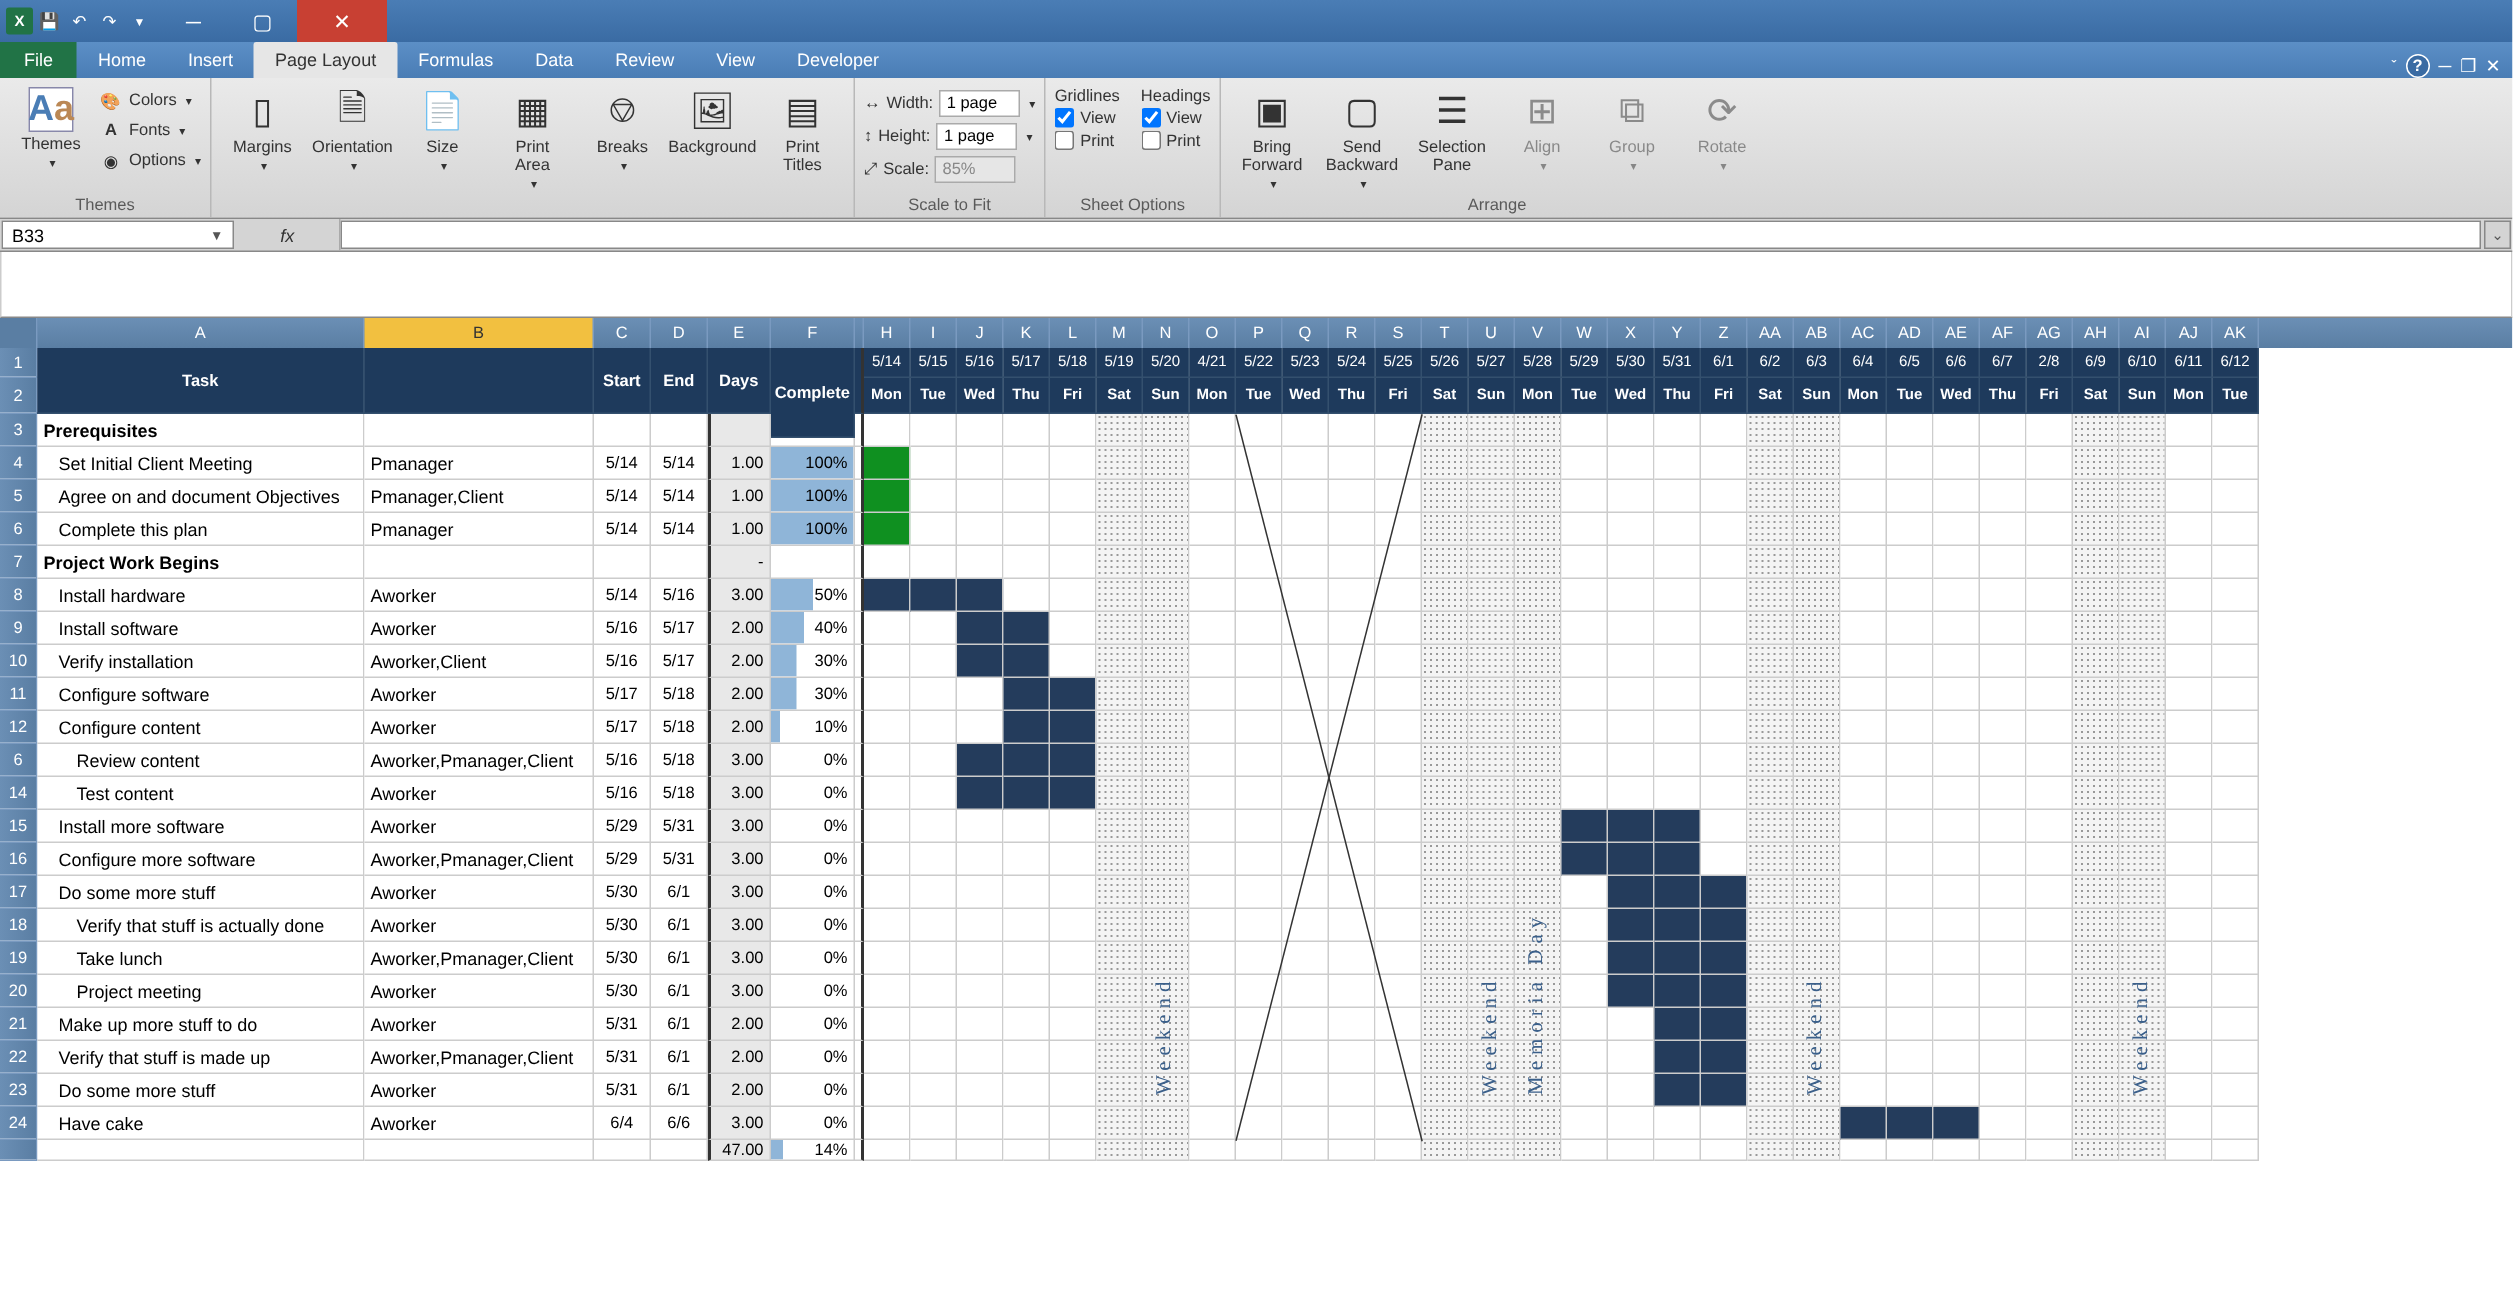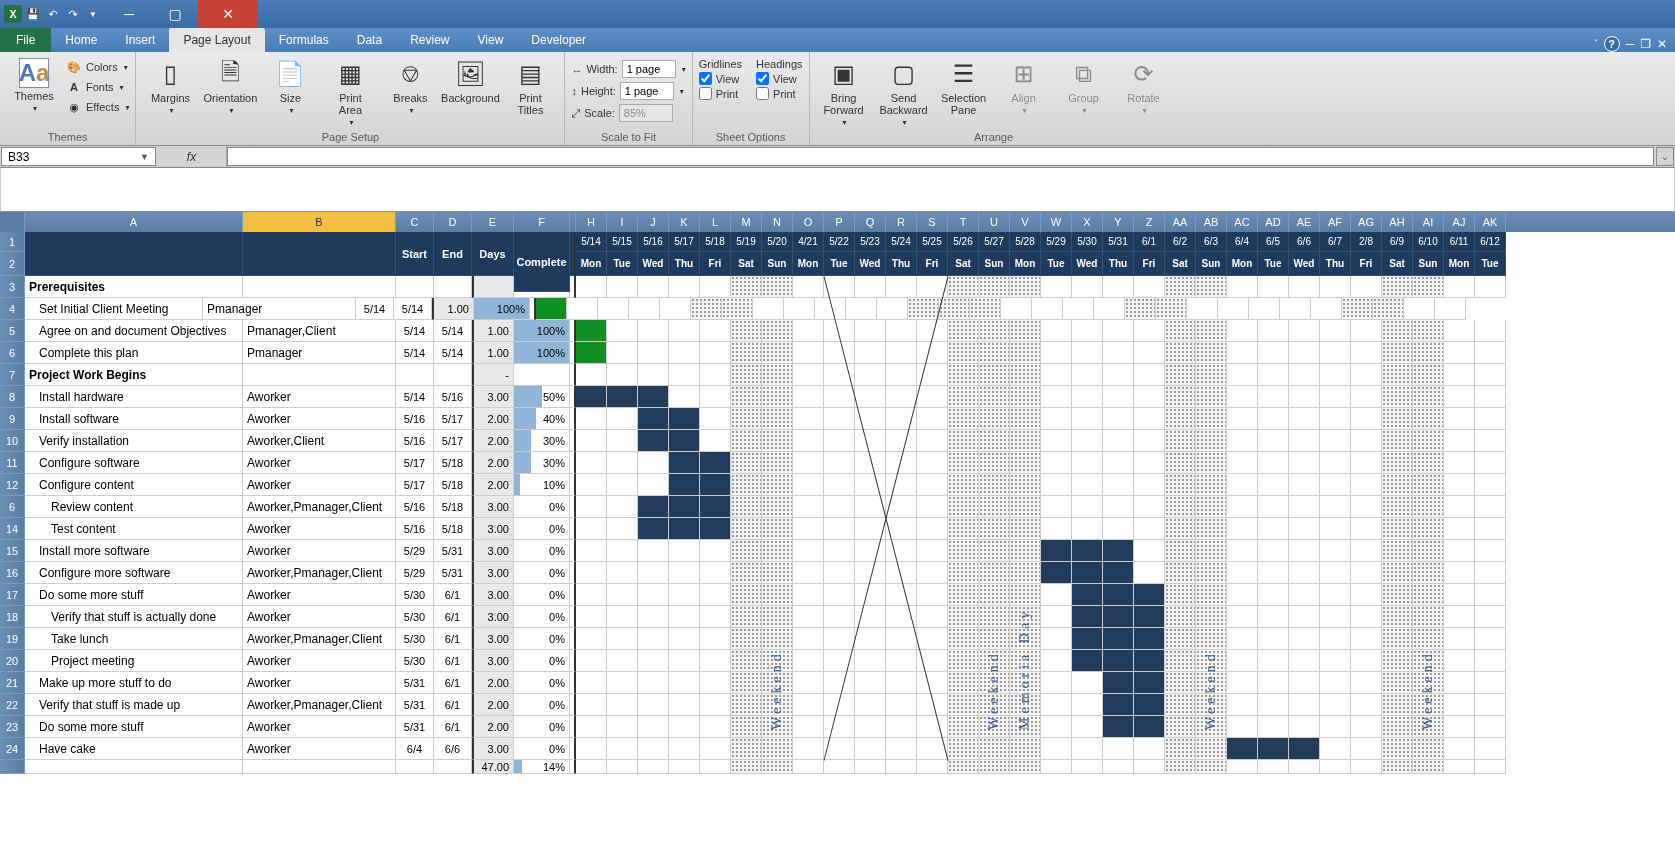--- a/index.html
+++ b/index.html
@@ -146,21 +146,21 @@
             <span>Colors</span>
             <span class="drop">▾</span>
           </div>
         <div class="rsmall">
             <span class="ic" style="font-weight:bold;">A</span>
             <span>Fonts</span>
             <span class="drop">▾</span>
           </div>
         <div class="rsmall">
             <span class="ic">◉</span>
-            <span>Effects</span>
+            <span>Options</span>
             <span class="drop">▾</span>
           </div>
       </div>
     </div>
     <div class="rgroup-label">Themes</div>
   </div>
 
   <div class="rgroup">
     <div class="rgroup-body">
       <div class="rbig">
@@ -192,21 +192,20 @@
       <div class="rbig">
           <div class="ic">🖼</div>
           <span>Background</span>
         </div>
       <div class="rbig">
           <div class="ic">▤</div>
           <span style="white-space:pre-line;text-align:center;">Print
 Titles</span>
         </div>
     </div>
-    <div class="rgroup-label">Page Setup</div>
   </div>
 
   <div class="rgroup">
     <div class="rgroup-body">
       <div class="rsmall-col" style="gap:4px; padding-top:2px;">
         <div class="scale-row">
             <span class="ic">↔</span>
             <span>Width:</span>
             <input class="scale-input" value="1 page" style="">
             <span class="drop">▾</span>
@@ -463,21 +462,21 @@
       <div class="gcell" style="width:31px"></div>
       <div class="gcell" style="width:31px"></div>
       <div class="gcell" style="width:31px"></div>
       <div class="gcell wk" style="width:31px"></div>
       <div class="gcell wk" style="width:31px"></div>
       <div class="gcell" style="width:31px"></div>
       <div class="gcell" style="width:31px"></div>
     </div>
     <div class="body-row">
       <div class="rowhdr">4</div>
-      <div class="cell task t1" style="width:178px">Set Initial Client Meeting</div>
+      <div class="cell task t1" style="width:218px">Set Initial Client Meeting</div>
       <div class="cell resp" style="width:153px">Pmanager</div>
       <div class="cell date" style="width:38px">5/14</div>
       <div class="cell date" style="width:38px">5/14</div>
       <div class="cell days colE-thick" style="width:42px">1.00</div>
       <div class="cell comp" style="width:56px">
         <div class="comp-bar" style="width:100%"></div>
         <div class="comp-txt">100%</div>
       </div>
       <div class="cell colG-thick" style="width:6px;padding:0;"></div>
       <div class="gcell gantt done" style="width:31px"></div>
@@ -1404,20 +1403,21 @@
       <div class="gcell" style="width:31px"></div>
       <div class="gcell" style="width:31px"></div>
       <div class="gcell" style="width:31px"></div>
       <div class="gcell" style="width:31px"></div>
       <div class="gcell" style="width:31px"></div>
       <div class="gcell wk" style="width:31px"></div>
       <div class="gcell wk" style="width:31px"></div>
       <div class="gcell" style="width:31px"></div>
       <div class="gcell" style="width:31px"></div>
     </div>
+    <div class="hcell" style="position: absolute; left: 25px; top: 20px; width: 218px; height: 44px; pointer-events: none;">Task</div>
     <div class="hcell" style="position: absolute; left: 396px; top: 20px; width: 38px; height: 44px; pointer-events: none;">Start</div>
     <div class="hcell" style="position: absolute; left: 434px; top: 20px; width: 38px; height: 44px; pointer-events: none;">End</div>
     <div class="hcell" style="position: absolute; left: 472px; top: 20px; width: 42px; height: 44px; pointer-events: none;">Days</div>
     <div class="hcell" style="position: absolute; left: 514px; top: 20px; width: 56px; height: 60px; pointer-events: none;">Complete</div>
     <div class="vlabel" style="left: 768.5px; top: 94px; height: 424px;">Weekend</div>
     <div class="vlabel" style="left: 985.5px; top: 94px; height: 424px;">Weekend</div>
     <div class="vlabel" style="left: 1016.5px; top: 94px; height: 424px;">Memoria Day</div>
     <div class="vlabel" style="left: 1202.5px; top: 94px; height: 424px;">Weekend</div>
     <div class="vlabel" style="left: 1419.5px; top: 94px; height: 424px;">Weekend</div>
     <div class="xline" style="left: 824px; top: 64px; width: 499.632px; transform: rotate(75.63deg);"></div>

